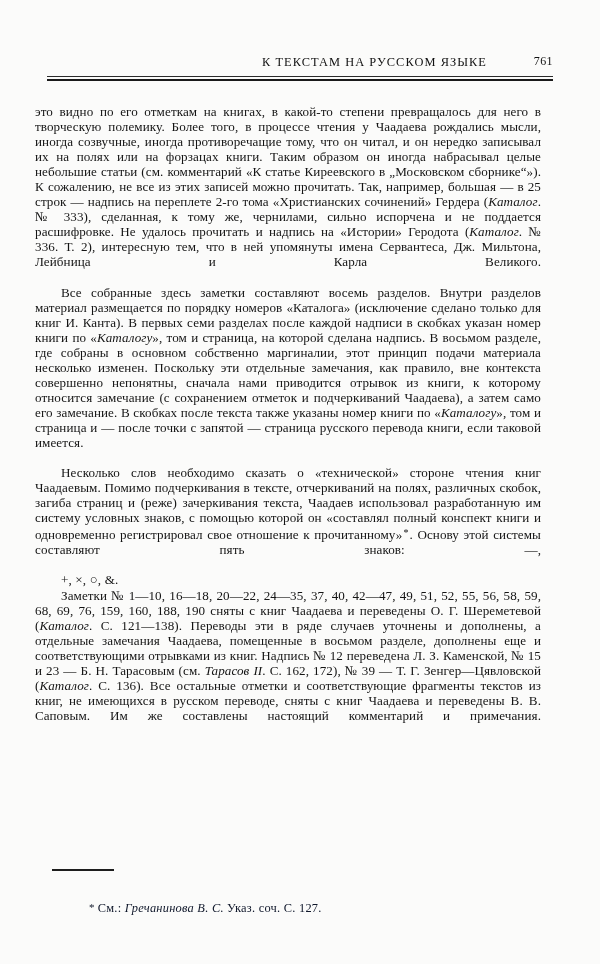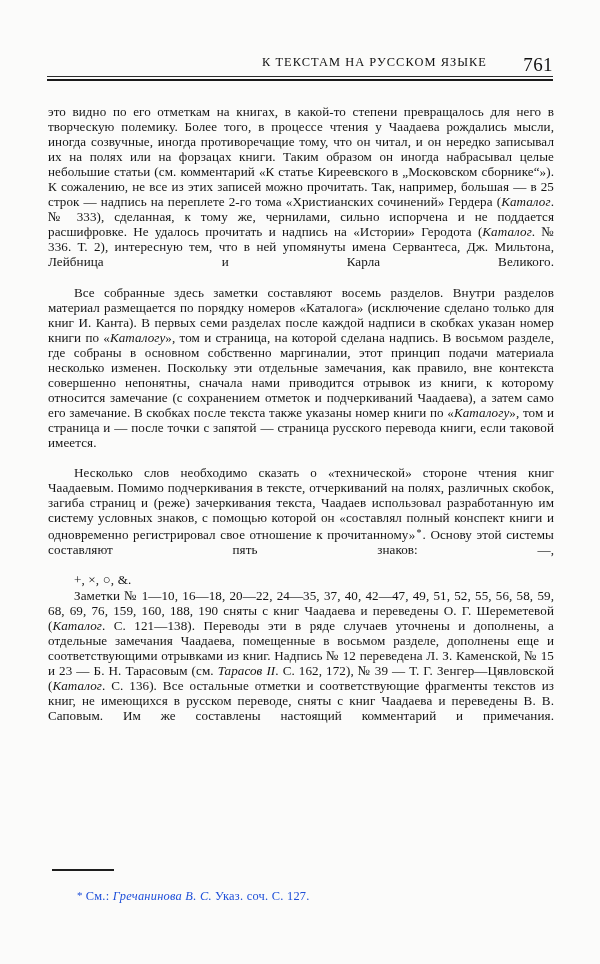--- a/index.html
+++ b/index.html
@@ -39,21 +39,21 @@
     font-size: 12.4px;
     letter-spacing: 1.05px;
     font-weight: 400;
     white-space: nowrap;
     color: #111;
   }
   .runhead-folio {
     position: absolute;
     right: 0;
     top: -1px;
-    font-size: 19px;
+    font-size: 12px;
     letter-spacing: 0.4px;
     color: #111;
   }
   .rule-thin {
     position: absolute;
     left: 0;
     top: 21px;
     width: 506px;
     height: 1px;
     background: #2b2b2b;
@@ -63,21 +63,21 @@
     left: 0;
     top: 24px;
     width: 506px;
     height: 2px;
     background: #1a1a1a;
   }
 
   
   .body {
     position: absolute;
-    left: 48px;
+    left: 35px;
     top: 104px;
     width: 506px;
   }
   p.para {
     margin: 0;
     font-size: 13.1px;
     line-height: 15.05px;
     text-align: justify;
     text-justify: inter-word;
     letter-spacing: 0.08px;
@@ -118,26 +118,26 @@
     top: 3px;
     width: 62px;
     height: 1.6px;
     background: #1d1d1d;
   }
   .fn-text {
     position: absolute;
     left: 0;
     top: 22px;
     width: 506px;
-    margin: 0;
+    margin: 12px;
     font-size: 12.4px;
     line-height: 15px;
     text-indent: 30px;
     letter-spacing: 0.25px;
-    color: #1d4ed8;
+    color: #0f172a;
   }
   .fn-star {
     font-size: 11px;
     vertical-align: 1px;
     padding-right: 3px;
   }
   sup.fnmark {
     font-size: 10px;
     vertical-align: 3px;
     padding: 0 1px;

